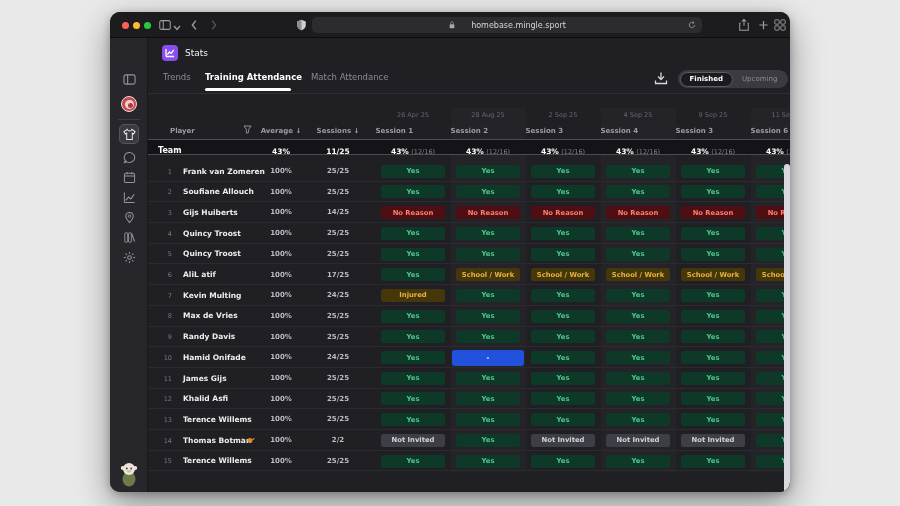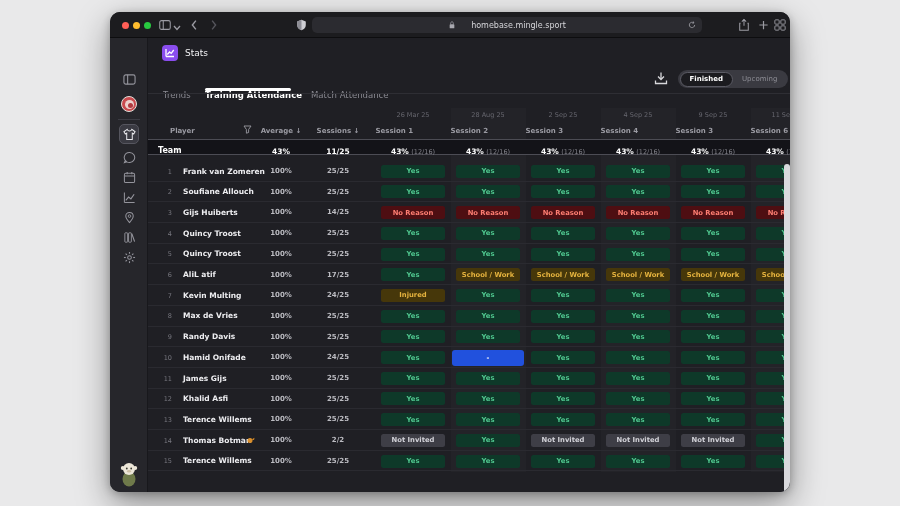--- a/index.html
+++ b/index.html
@@ -36,21 +36,21 @@
     background:#b03a40; }
   .sdivider { position:absolute; left:8px; width:22px; height:1px; background:#3c3c44; }
 
   
   .main { position:absolute; left:38px; top:26px; right:0; bottom:0; background:#1f1f24; overflow:hidden; }
   .apphead { position:absolute; left:14px; top:7px; display:flex; align-items:center; gap:7px; }
   .appicon { width:16px; height:16px; border-radius:4px; display:flex; align-items:center; justify-content:center; }
   .appicon svg { width:10px; height:10px; color:#fff; }
   .apptitle { color:#f2f2f4; font-size:9px; font-weight:400; }
 
-  .tab { position:absolute; top:52px; font-size:8.5px; color:#8b8b93; cursor:pointer; }
+  .tab { position:absolute; top:34px; font-size:8.5px; color:#8b8b93; cursor:pointer; }
   .tab.active { color:#fff; font-weight:700; }
   .tabline { position:absolute; top:50px; height:2.5px; background:#fff; border-radius:2px; }
   .tabsdivider { position:absolute; left:0; right:0; top:55px; height:1px; background:#2e2e34; }
 
   .dlicon { position:absolute; top:33px; width:14px; height:14px; color:#d8d8dc; }
   .segment { position:absolute; top:32px; height:18px; border-radius:9px; background:#3a3a41;
     display:flex; align-items:center; padding:1.5px; }
   .seg { height:15px; border-radius:7.5px; font-size:7px; display:flex; align-items:center;
     justify-content:center; padding:0 9px; color:#8e8e96; }
   .seg.active { background:#1b1b1f; border:1px solid #5b5b64; color:#fff; font-weight:700; }
@@ -247,21 +247,21 @@
       <span class="seg">Upcoming</span>
     </div>
 
     <div class="tablewrap">
       <div id="stripes">
           <div class="colstripe" style="left: 302.5px;"></div>
           <div class="colstripe" style="left: 452.5px;"></div>
           <div class="colstripe" style="left: 602.5px;"></div>
         </div>
       <div id="dates">
-          <span class="datelabel" style="left: 227.5px;">26 Mar 25</span>
+          <span class="datelabel" style="left: 227.5px;">26 Apr 25</span>
           <span class="datelabel" style="left: 302.5px;">28 Aug 25</span>
           <span class="datelabel" style="left: 377.5px;">2 Sep 25</span>
           <span class="datelabel" style="left: 452.5px;">4 Sep 25</span>
           <span class="datelabel" style="left: 527.5px;">9 Sep 25</span>
           <span class="datelabel" style="left: 602.5px;">11 Sep 25</span>
         </div>
 
       <span class="hcell" style="left:22px">Player</span>
       <svg class="funnel" style="left:95px" viewBox="0 0 9 9">
         <path d="M1 1 H8 L5.6 4.5 V7.5 L3.4 8.2 V4.5 Z" fill="none" stroke="currentColor" stroke-width="0.9"></path>

